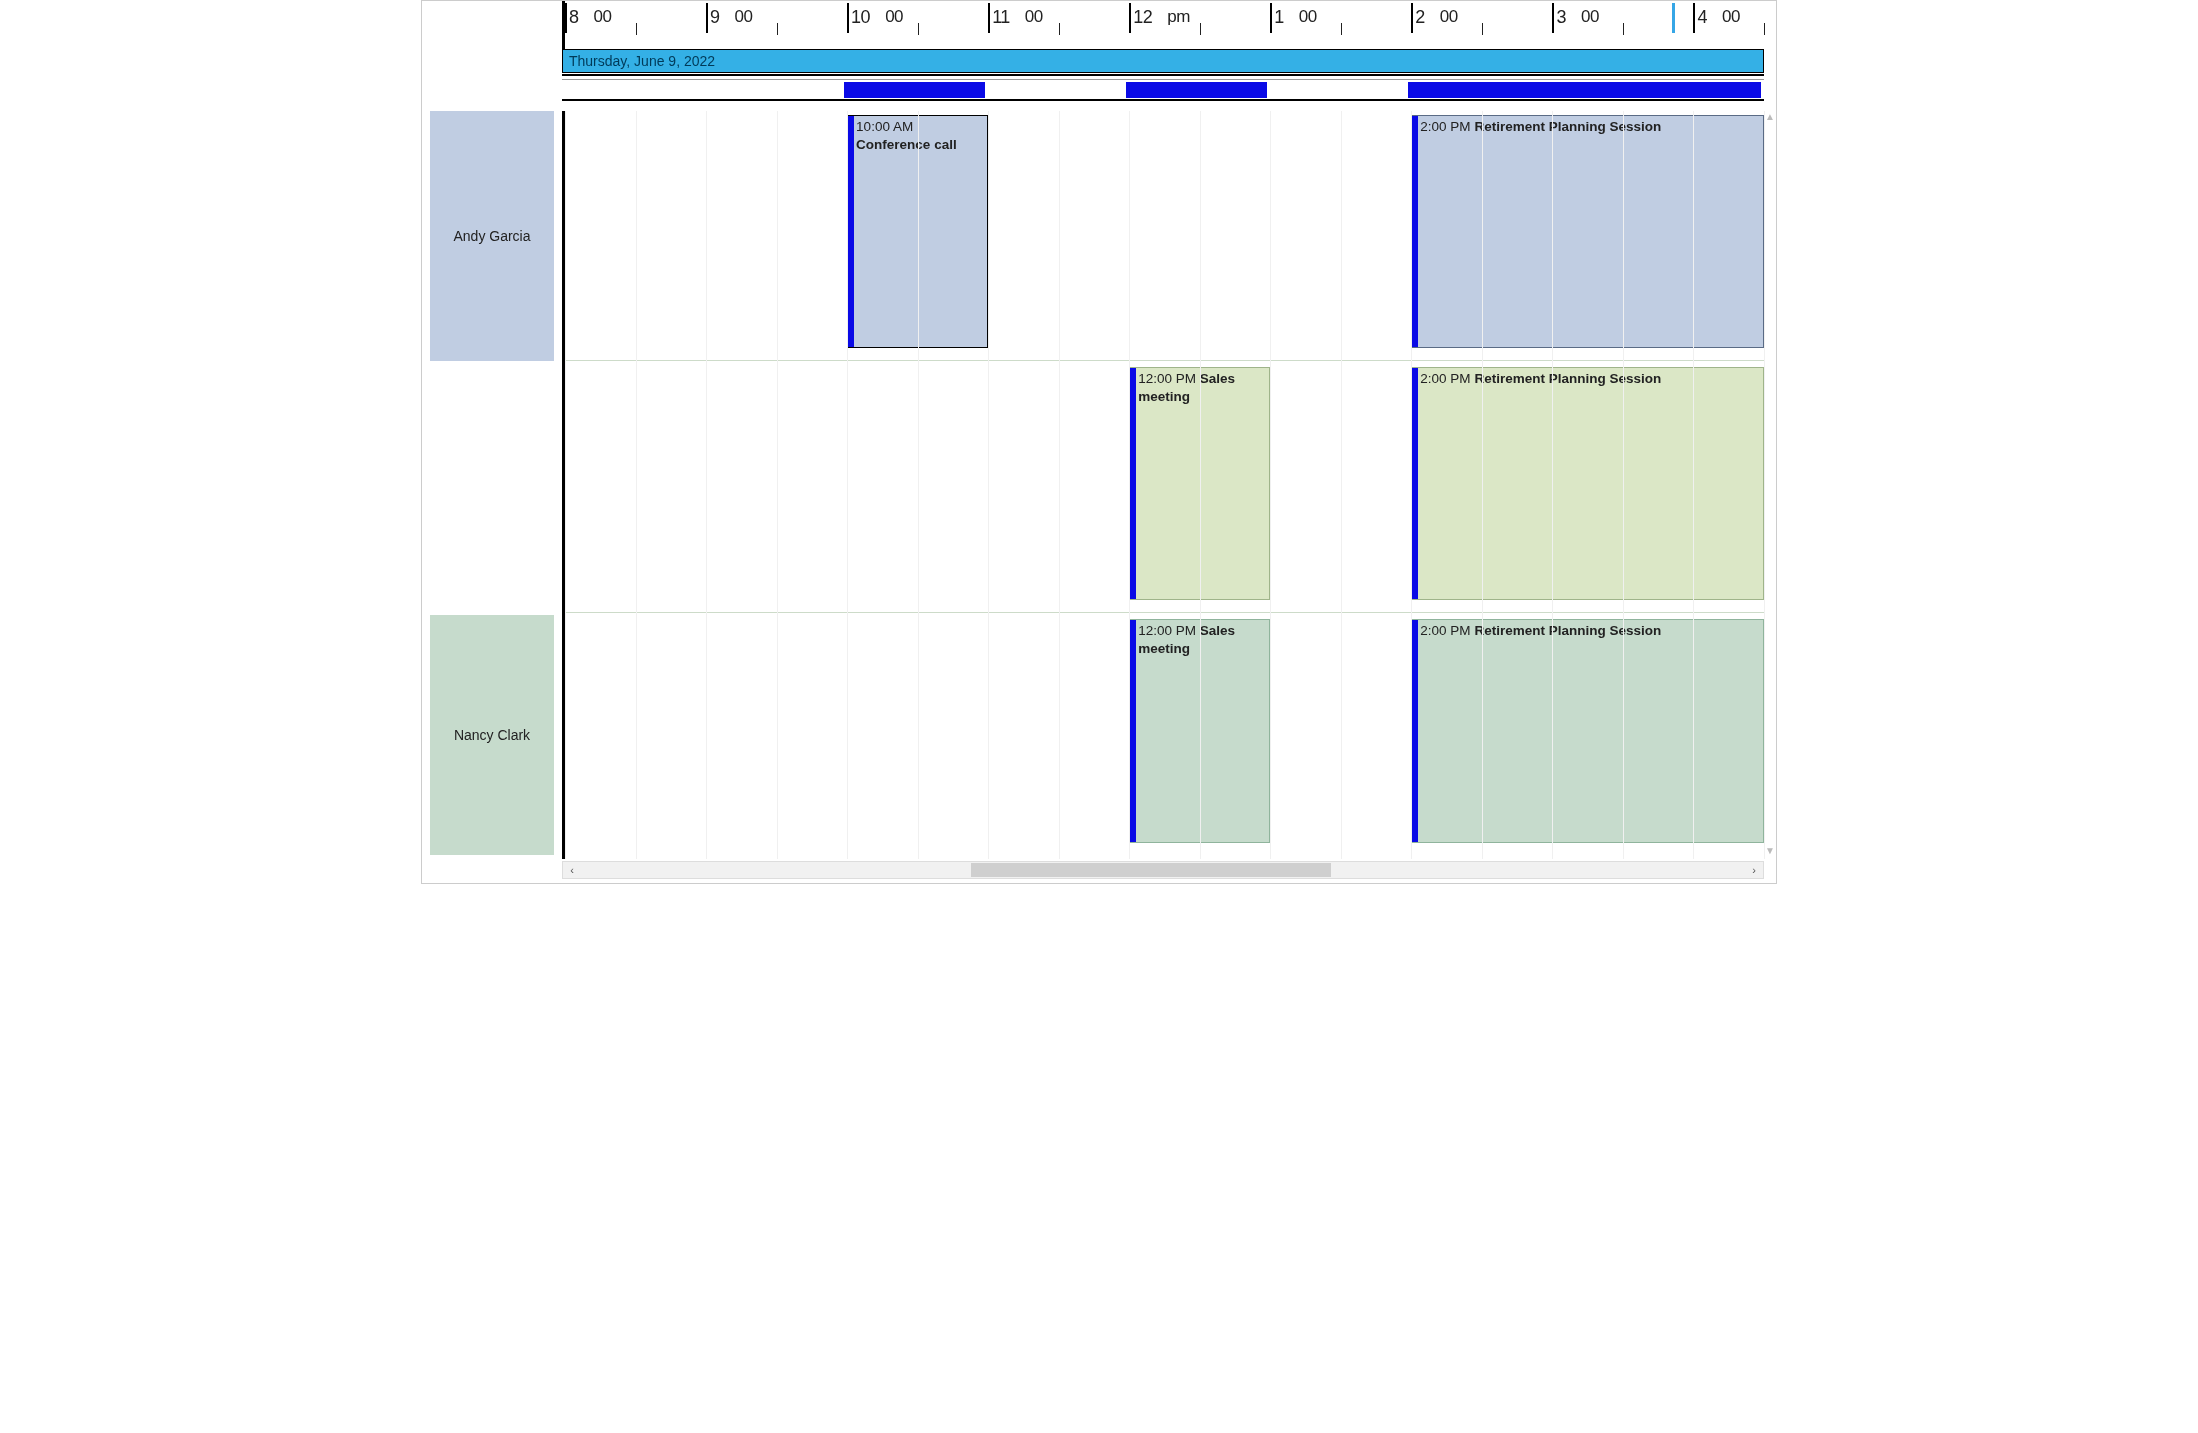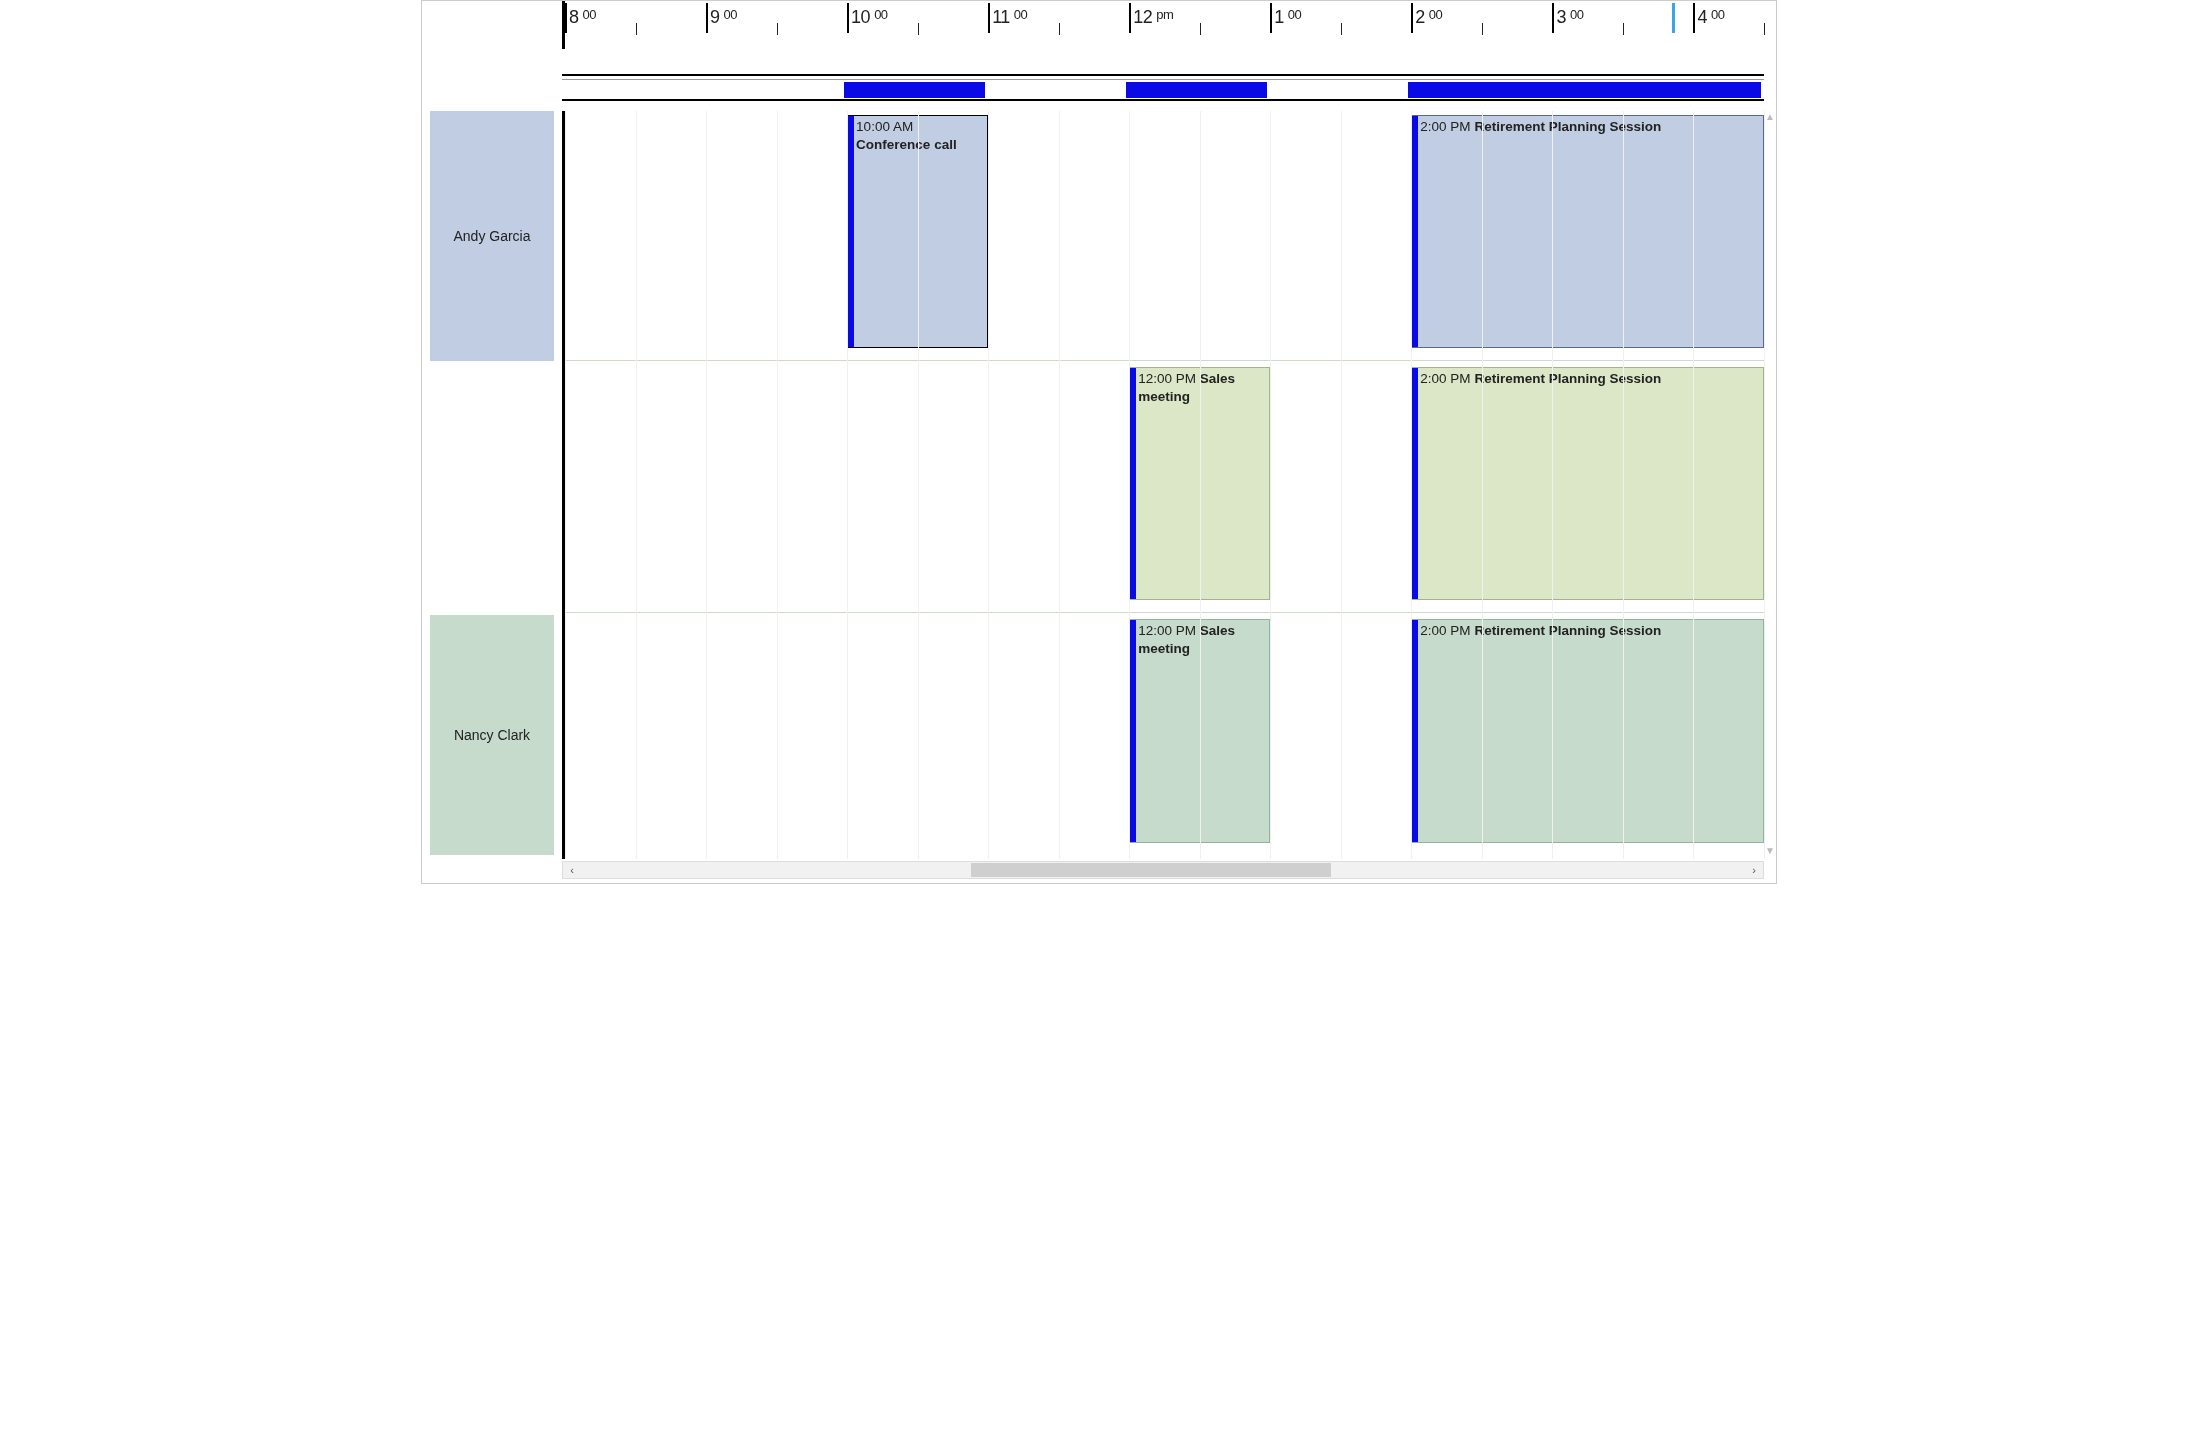--- a/index.html
+++ b/index.html
@@ -4,21 +4,21 @@
 <style>
   * { box-sizing: border-box; margin: 0; padding: 0; }
   html, body { width: 100%; height: 100%; font-family: "Segoe UI", Arial, sans-serif; font-size: 14px; color: #222; background: #fff; }
   .frame { position: relative; width: 1356px; height: 884px; background: #fff; border: 1px solid #ccc; margin: 0 auto; overflow: hidden; }
 
   
   .ruler-pad-left { position: absolute; left: 0; top: 0; width: 140px; height: 48px; background: #fff; }
   .ruler { position: absolute; left: 140px; top: 0; right: 12px; height: 48px; background: #fff; border-left: 3px solid #000; }
   .ruler .hour { position: absolute; top: 0; height: 48px; }
   .ruler .hour .hlabel { position: absolute; left: 4px; top: 6px; font-size: 18px; font-weight: 400; letter-spacing: -0.5px; }
-  .ruler .hour .hlabel .min { font-size: 13px; vertical-align: top; padding-left: 4px; }
+  .ruler .hour .hlabel .min { font-size: 17px; vertical-align: top; padding-left: 15px; }
   .ruler .tick-major { position: absolute; top: 2px; width: 2px; height: 30px; background: #000; }
   .ruler .tick-minor { position: absolute; top: 22px; width: 1px; height: 12px; background: #222; }
   .ruler .now-line { position: absolute; top: 2px; width: 3px; height: 30px; background: #36a6e6; }
 
   
   .date-band { position: absolute; left: 140px; top: 48px; right: 12px; height: 24px; background: #34b0e6; border: 1px solid #000; color: #003a59; padding-left: 6px; font-size: 14px; line-height: 22px; }
   .date-sep { position: absolute; left: 140px; right: 12px; top: 73px; height: 2px; background: #000; }
 
   
   .busy-row { position: absolute; left: 140px; top: 78px; right: 12px; height: 22px; background: #fff; border-top: 1px solid #999; border-bottom: 2px solid #000; }
@@ -112,20 +112,23 @@
       <div class="tick-major" style="left: 987.412px;"></div>
       <div class="tick-minor" style="left: 1057.94px;"></div>
       <div class="hour" style="left: 1128.47px;">
         <div class="hlabel">4<span class="min">00</span></div>
       </div>
       <div class="tick-major" style="left: 1128.47px;"></div>
       <div class="tick-minor" style="left: 1199px;"></div>
       <div class="now-line" style="left: 1107.31px;"></div>
     </div>
 
+  <div class="date-band">
+    <span>Thursday, June 9, 2022</span>
+  </div>
   <div class="date-sep"></div>
 
   <div class="busy-row" id="busy-row">
       <div class="busy-chip" style="left: 282.118px; width: 141.059px;"></div>
       <div class="busy-chip" style="left: 564.235px; width: 141.059px;"></div>
       <div class="busy-chip" style="left: 846.353px; width: 352.647px;"></div>
     </div>
 
   <div class="res-col">
     <div class="res-cell andy">

